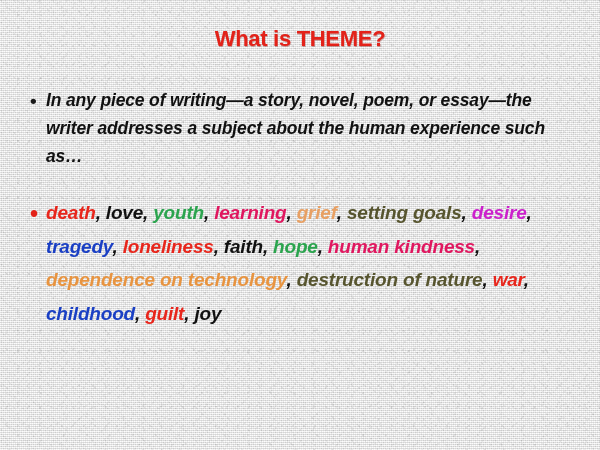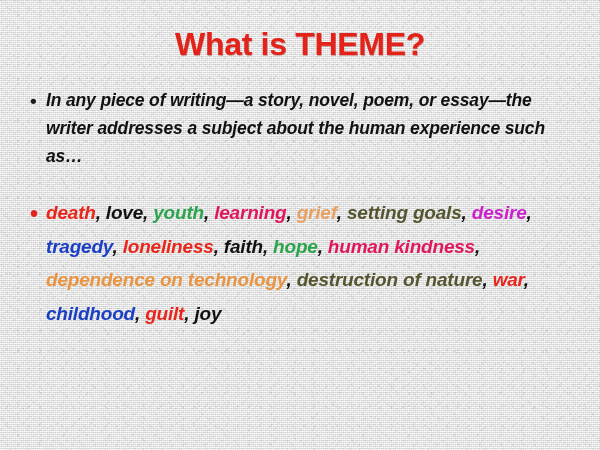--- a/index.html
+++ b/index.html
@@ -45,21 +45,21 @@
       radial-gradient(circle at 94% 55%, rgba(128,128,128,0.22) 0.6px, transparent 1.2px);
     background-size: 13px 11px, 17px 15px, 11px 19px, 21px 13px, 15px 17px, 19px 11px, 23px 21px, 9px 23px;
   }
 
   #title {
     position: absolute;
     top: 26px;
     left: 0;
     width: 600px;
     text-align: center;
-    font-size: 32px;
+    font-size: 22px;
     font-weight: bold;
     letter-spacing: -0.3px;
     color: #e32219;
     text-shadow: 0.5px 0.5px 0 rgba(140,20,14,0.35);
   }
 
   .bullet-block {
     position: absolute;
     left: 30px;
     width: 548px;

